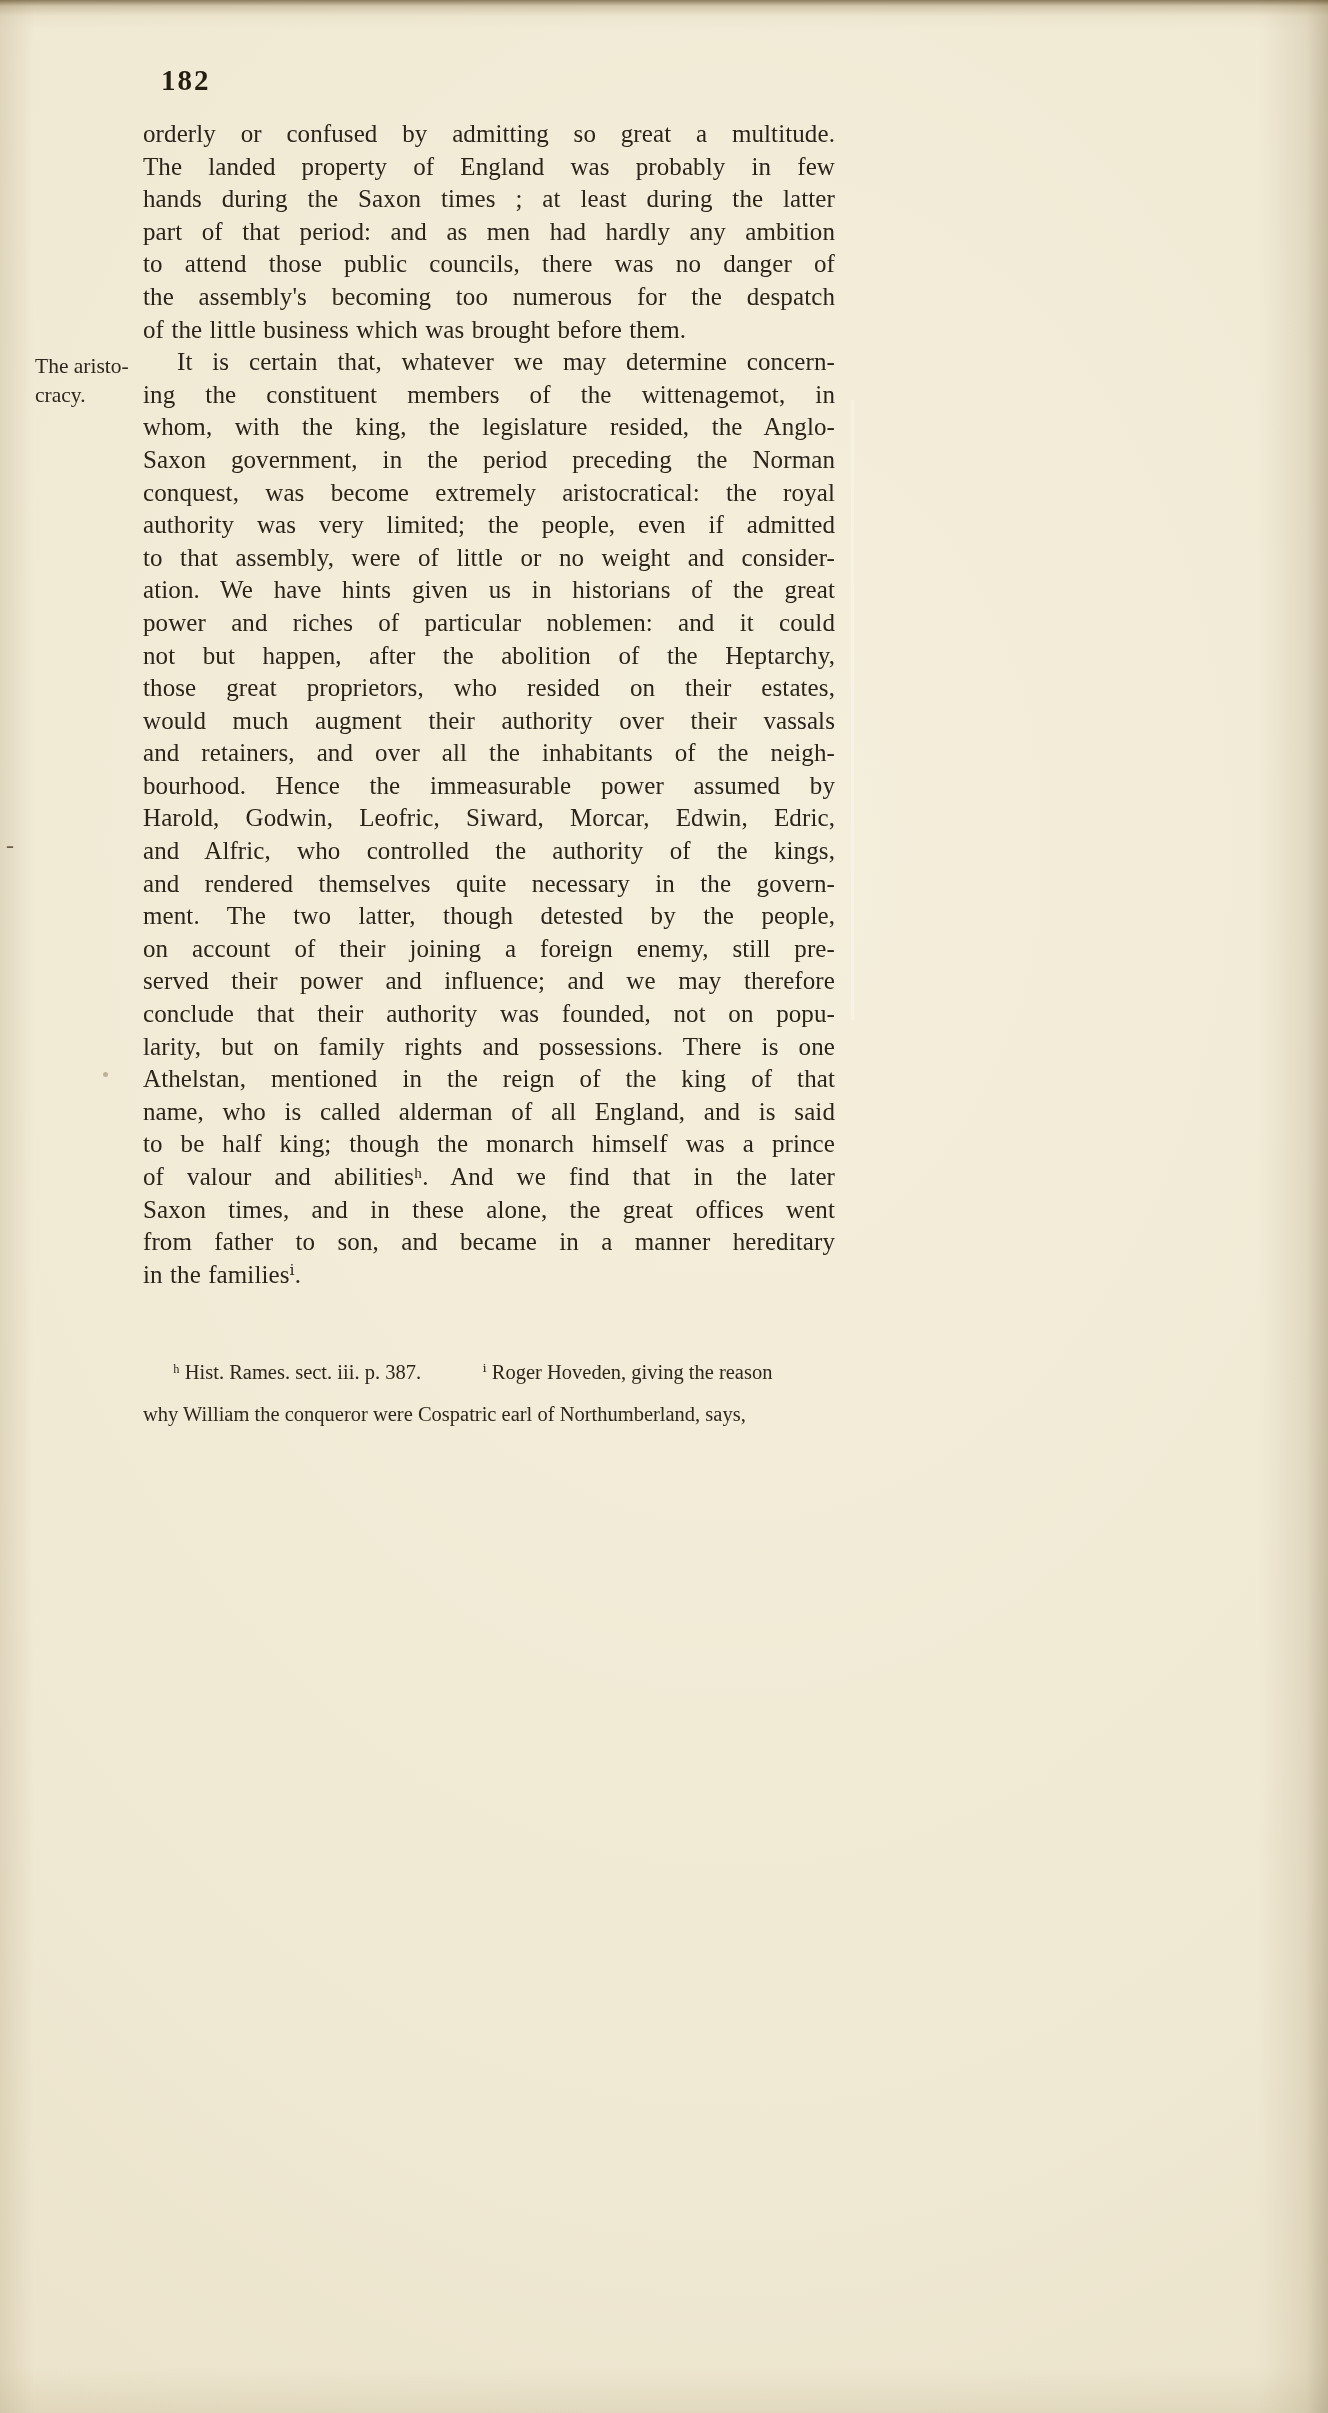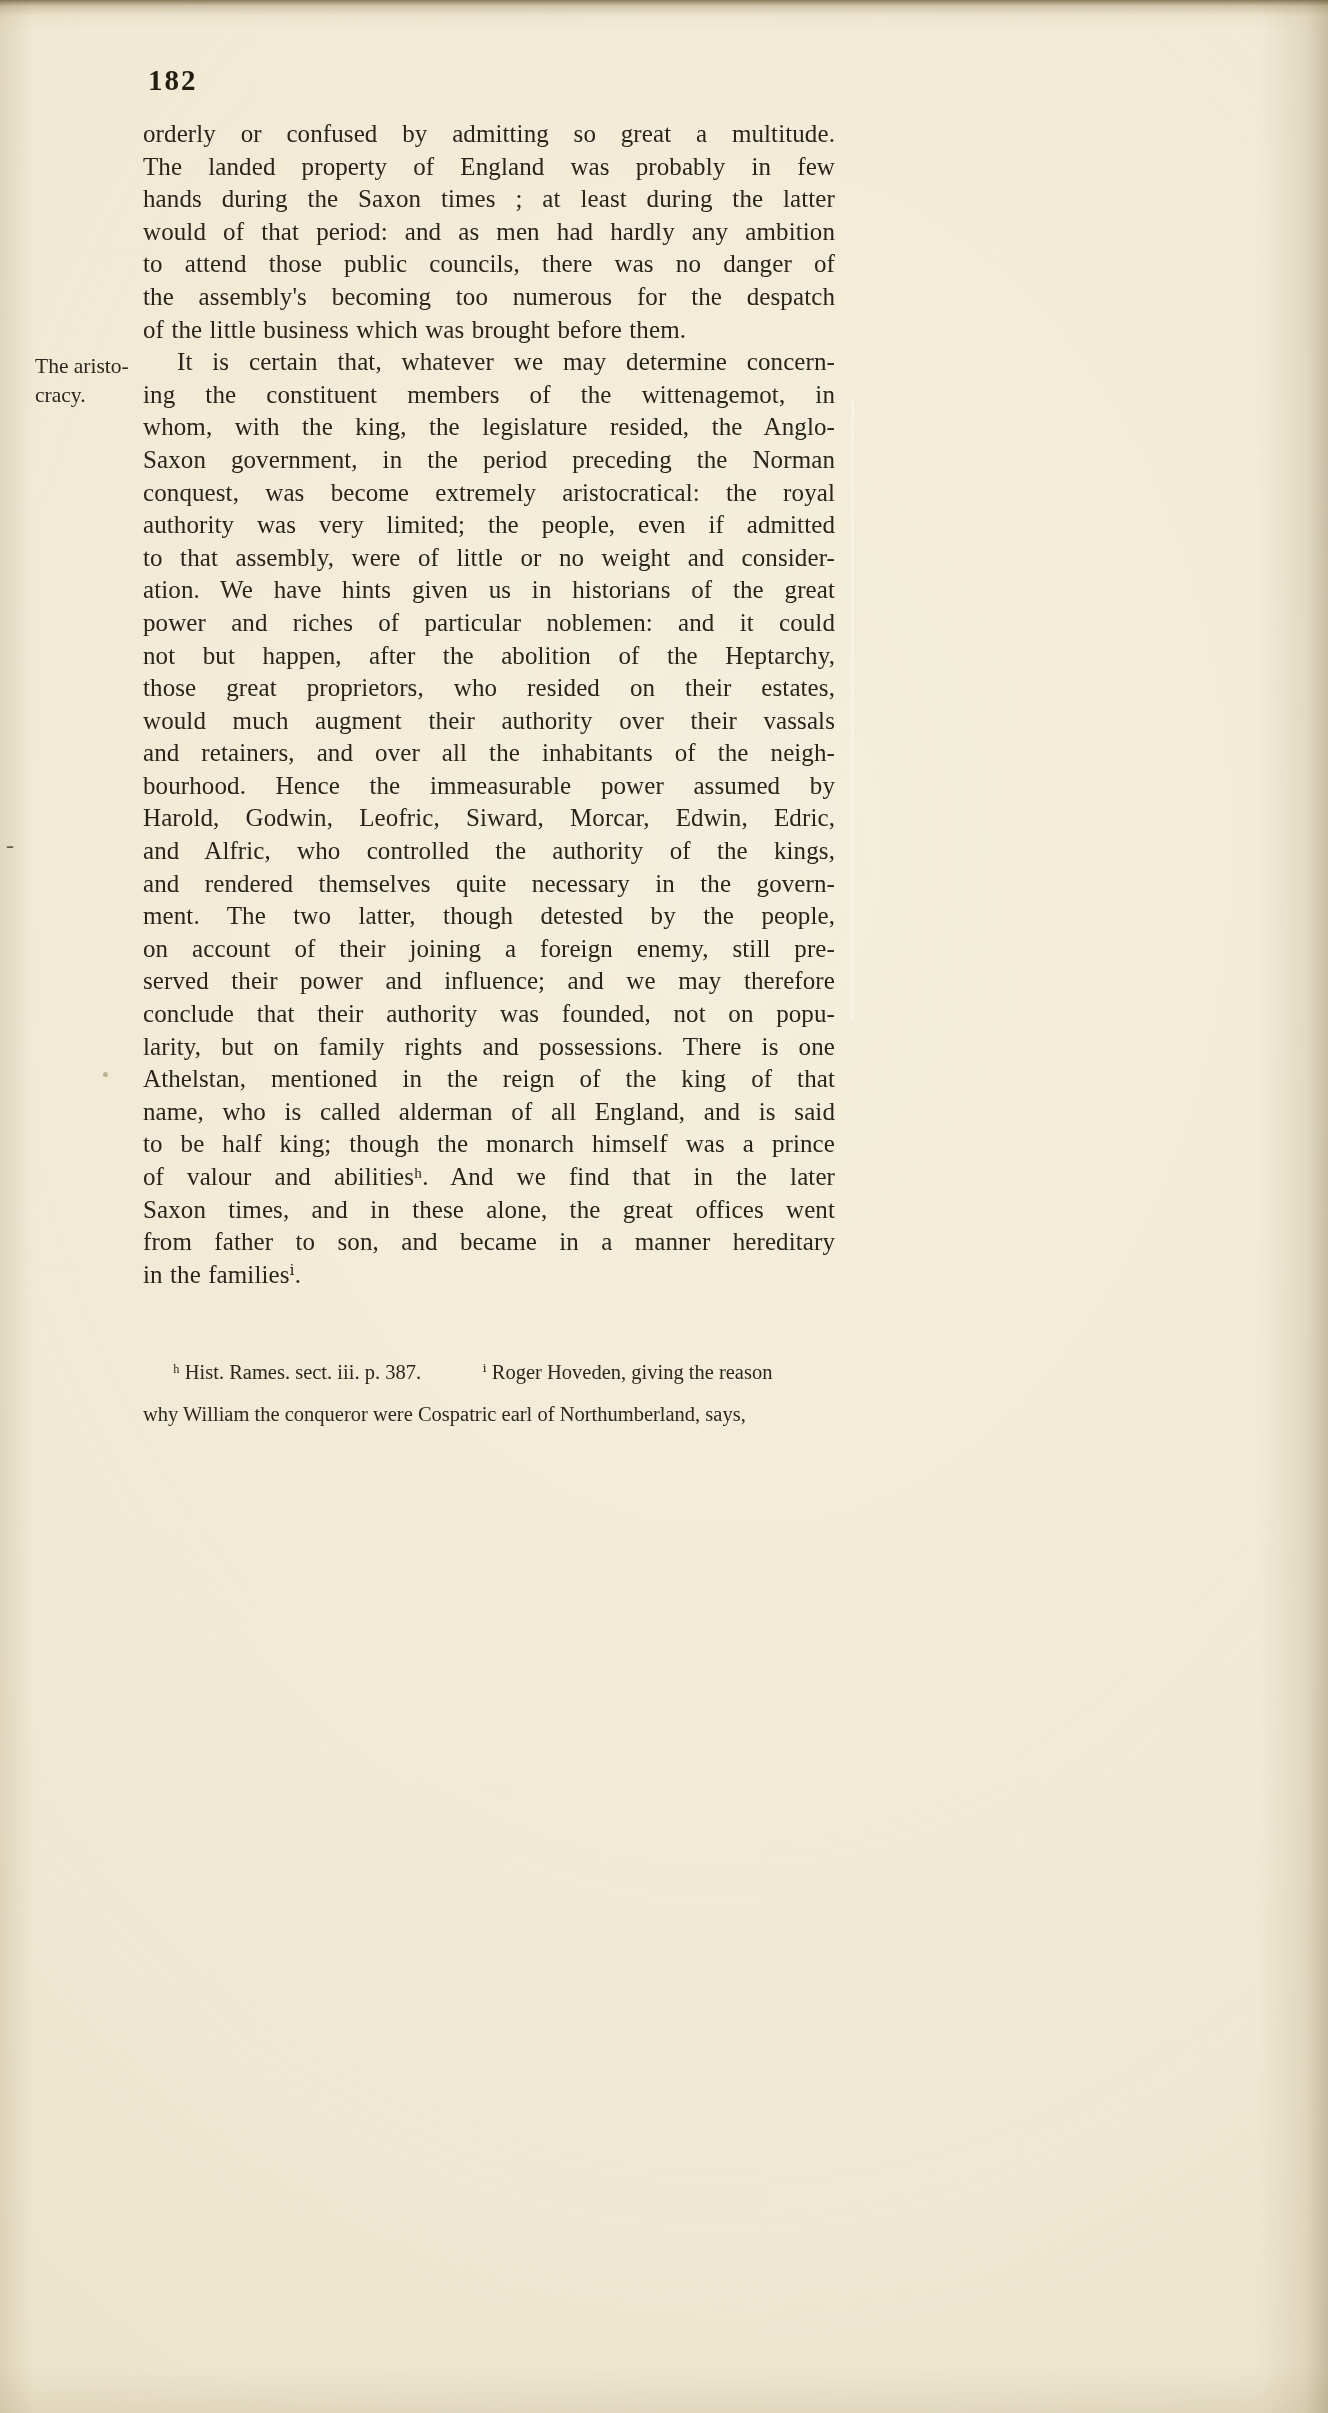--- a/index.html
+++ b/index.html
@@ -24,21 +24,21 @@
   .header {
     position: absolute;
     left: 143px;
     top: 62px;
     width: 692px;
     height: 42px;
     text-align: center;
   }
   .page-number {
     position: absolute;
-    left: 5px;
+    left: 18px;
     top: 2px;
     font-size: 29px;
     font-weight: bold;
     letter-spacing: 2px;
     color: #241d12;
   }
   .running-title {
     display: inline-block;
     font-size: 30px;
     font-weight: bold;
@@ -120,21 +120,21 @@
 
   <div class="margin-note">
     <div>The aristo-</div>
     <div>cracy.</div>
   </div>
 
   <div class="body-text">
       <div class="line">orderly or confused by admitting so great a multitude.</div>
       <div class="line">The landed property of England was probably in few</div>
       <div class="line">hands during the Saxon times ; at least during the latter</div>
-      <div class="line">would of that period: and as men had hardly any ambition</div>
+      <div class="line">part of that period: and as men had hardly any ambition</div>
       <div class="line">to attend those public councils, there was no danger of</div>
       <div class="line">the assembly's becoming too numerous for the despatch</div>
       <div class="line para-end">of the little business which was brought before them.</div>
       <div class="line indent">It is certain that, whatever we may determine concern-</div>
       <div class="line">ing the constituent members of the wittenagemot, in</div>
       <div class="line">whom, with the king, the legislature resided, the Anglo-</div>
       <div class="line">Saxon government, in the period preceding the Norman</div>
       <div class="line">conquest, was become extremely aristocratical: the royal</div>
       <div class="line">authority was very limited; the people, even if admitted</div>
       <div class="line">to that assembly, were of little or no weight and consider-</div>

